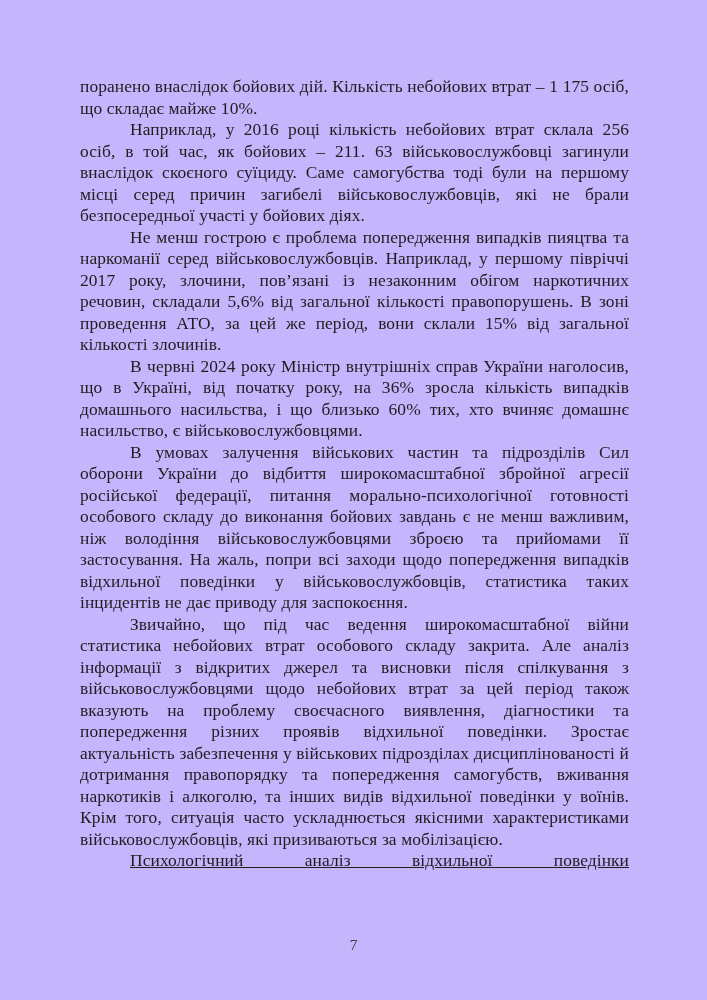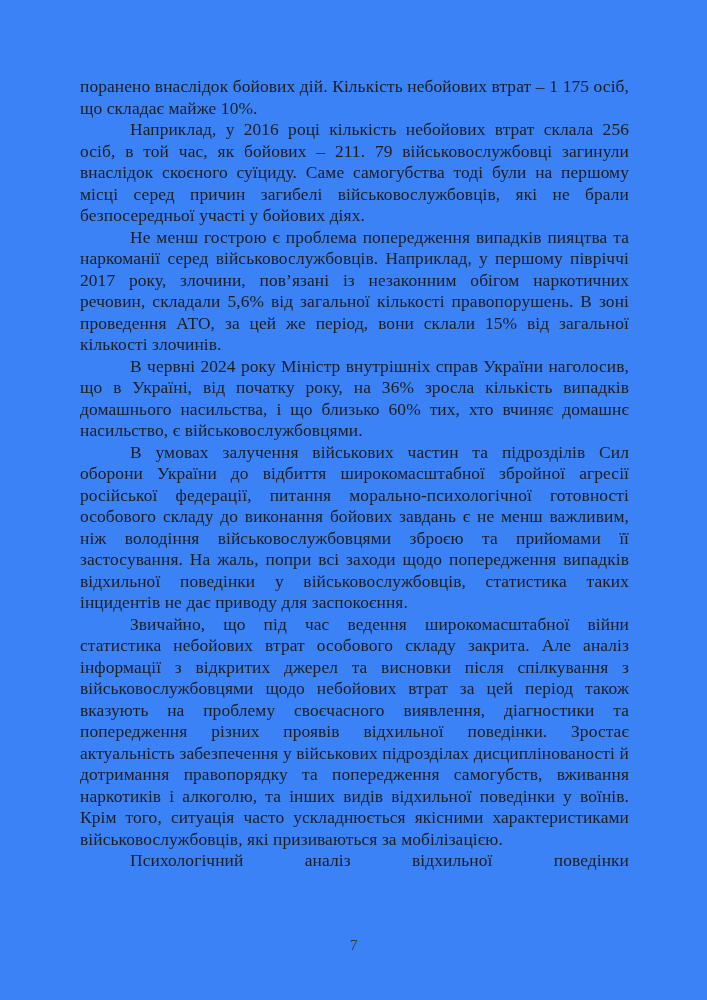--- a/index.html
+++ b/index.html
@@ -4,21 +4,21 @@
 <style>
   html, body {
     margin: 0;
     padding: 0;
     background: #ffffff;
   }
   .page {
     position: relative;
     width: 707px;
     height: 1000px;
-    background: #3b82f6;
+    background: #c4b5fd;
     overflow: hidden;
     font-family: "Liberation Serif", "DejaVu Serif", serif;
     color: #1e1e1e;
   }
   .content {
     position: absolute;
     left: 80px;
     top: 76px;
     width: 549px;
     font-size: 17.4px;
@@ -29,38 +29,39 @@
   .content p {
     margin: 0;
     padding: 0;
     text-indent: 50px;
   }
   .content p.no-indent {
     text-indent: 0;
   }
   .content p.justify-last {
     text-align-last: justify;
+    text-decoration: underline;
   }
   .page-number {
     position: absolute;
     left: 0;
     top: 936px;
     width: 707px;
     text-align: center;
     font-size: 15.5px;
     color: #3a3a3a;
   }
 </style>
 </head>
 <body>
 
 <div class="page">
   <div class="content">
     <p class="no-indent">поранено внаслідок бойових дій. Кількість небойових втрат – 1 175 осіб, що складає майже 10%.</p>
-    <p>Наприклад, у 2016 році кількість небойових втрат склала 256 осіб, в той час, як бойових – 211. 79 військовослужбовці загинули внаслідок скоєного суїциду. Саме самогубства тоді були на першому місці серед причин загибелі військовослужбовців, які не брали безпосередньої участі у бойових діях.</p>
+    <p>Наприклад, у 2016 році кількість небойових втрат склала 256 осіб, в той час, як бойових – 211. 63 військовослужбовці загинули внаслідок скоєного суїциду. Саме самогубства тоді були на першому місці серед причин загибелі військовослужбовців, які не брали безпосередньої участі у бойових діях.</p>
     <p>Не менш гострою є проблема попередження випадків пияцтва та наркоманії серед військовослужбовців. Наприклад, у першому півріччі 2017 року, злочини, пов’язані із незаконним обігом наркотичних речовин, складали 5,6% від загальної кількості правопорушень. В зоні проведення АТО, за цей же період, вони склали 15% від загальної кількості злочинів.</p>
     <p>В червні 2024 року Міністр внутрішніх справ України наголосив, що в Україні, від початку року, на 36% зросла кількість випадків домашнього насильства, і що близько 60% тих, хто вчиняє домашнє насильство, є військовослужбовцями.</p>
     <p>В умовах залучення військових частин та підрозділів Сил оборони України до відбиття широкомасштабної збройної агресії російської федерації, питання морально-психологічної готовності особового складу до виконання бойових завдань є не менш важливим, ніж володіння військовослужбовцями зброєю та прийомами її застосування. На жаль, попри всі заходи щодо попередження випадків відхильної поведінки у військовослужбовців, статистика таких інцидентів не дає приводу для заспокоєння.</p>
     <p>Звичайно, що під час ведення широкомасштабної війни статистика небойових втрат особового складу закрита. Але аналіз інформації з відкритих джерел та висновки після спілкування з військовослужбовцями щодо небойових втрат за цей період також вказують на проблему своєчасного виявлення, діагностики та попередження різних проявів відхильної поведінки. Зростає актуальність забезпечення у військових підрозділах дисциплінованості й дотримання правопорядку та попередження самогубств, вживання наркотиків і алкоголю, та інших видів відхильної поведінки у воїнів. Крім того, ситуація часто ускладнюється якісними характеристиками військовослужбовців, які призиваються за мобілізацією.</p>
     <p class="justify-last">Психологічний аналіз відхильної поведінки</p>
   </div>
   <div class="page-number">7</div>
 </div>
 
 </body></html>

